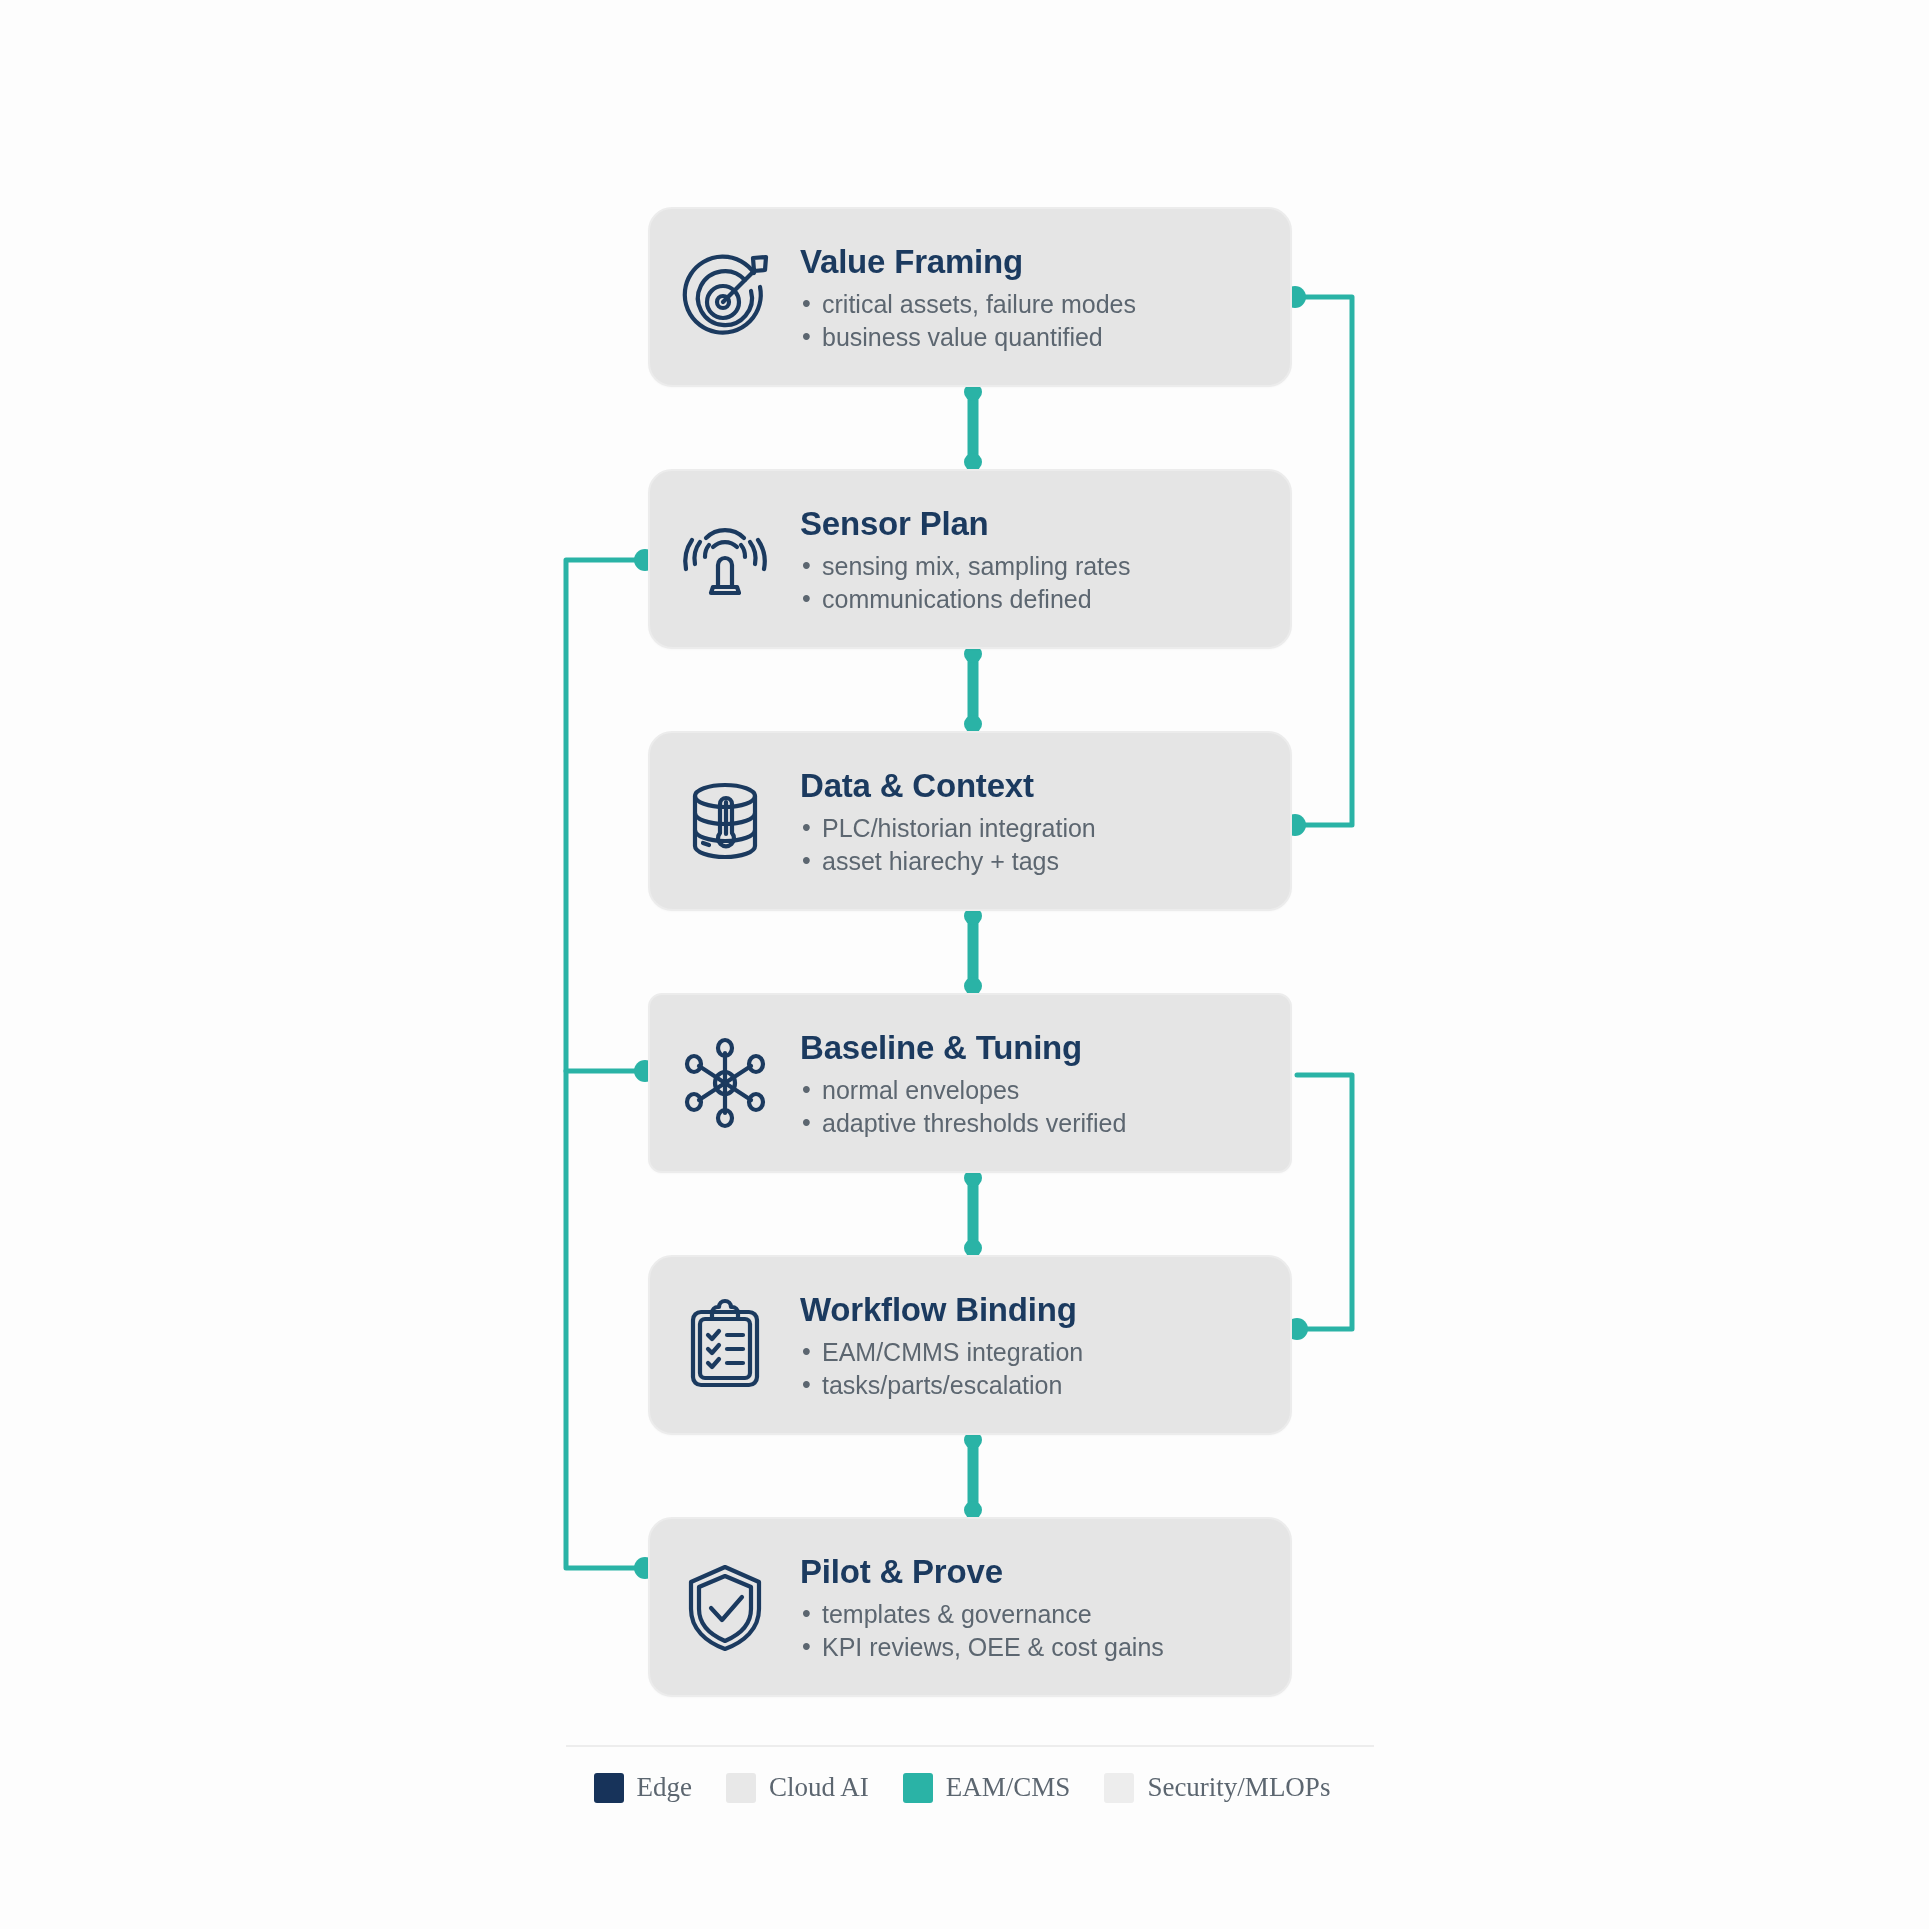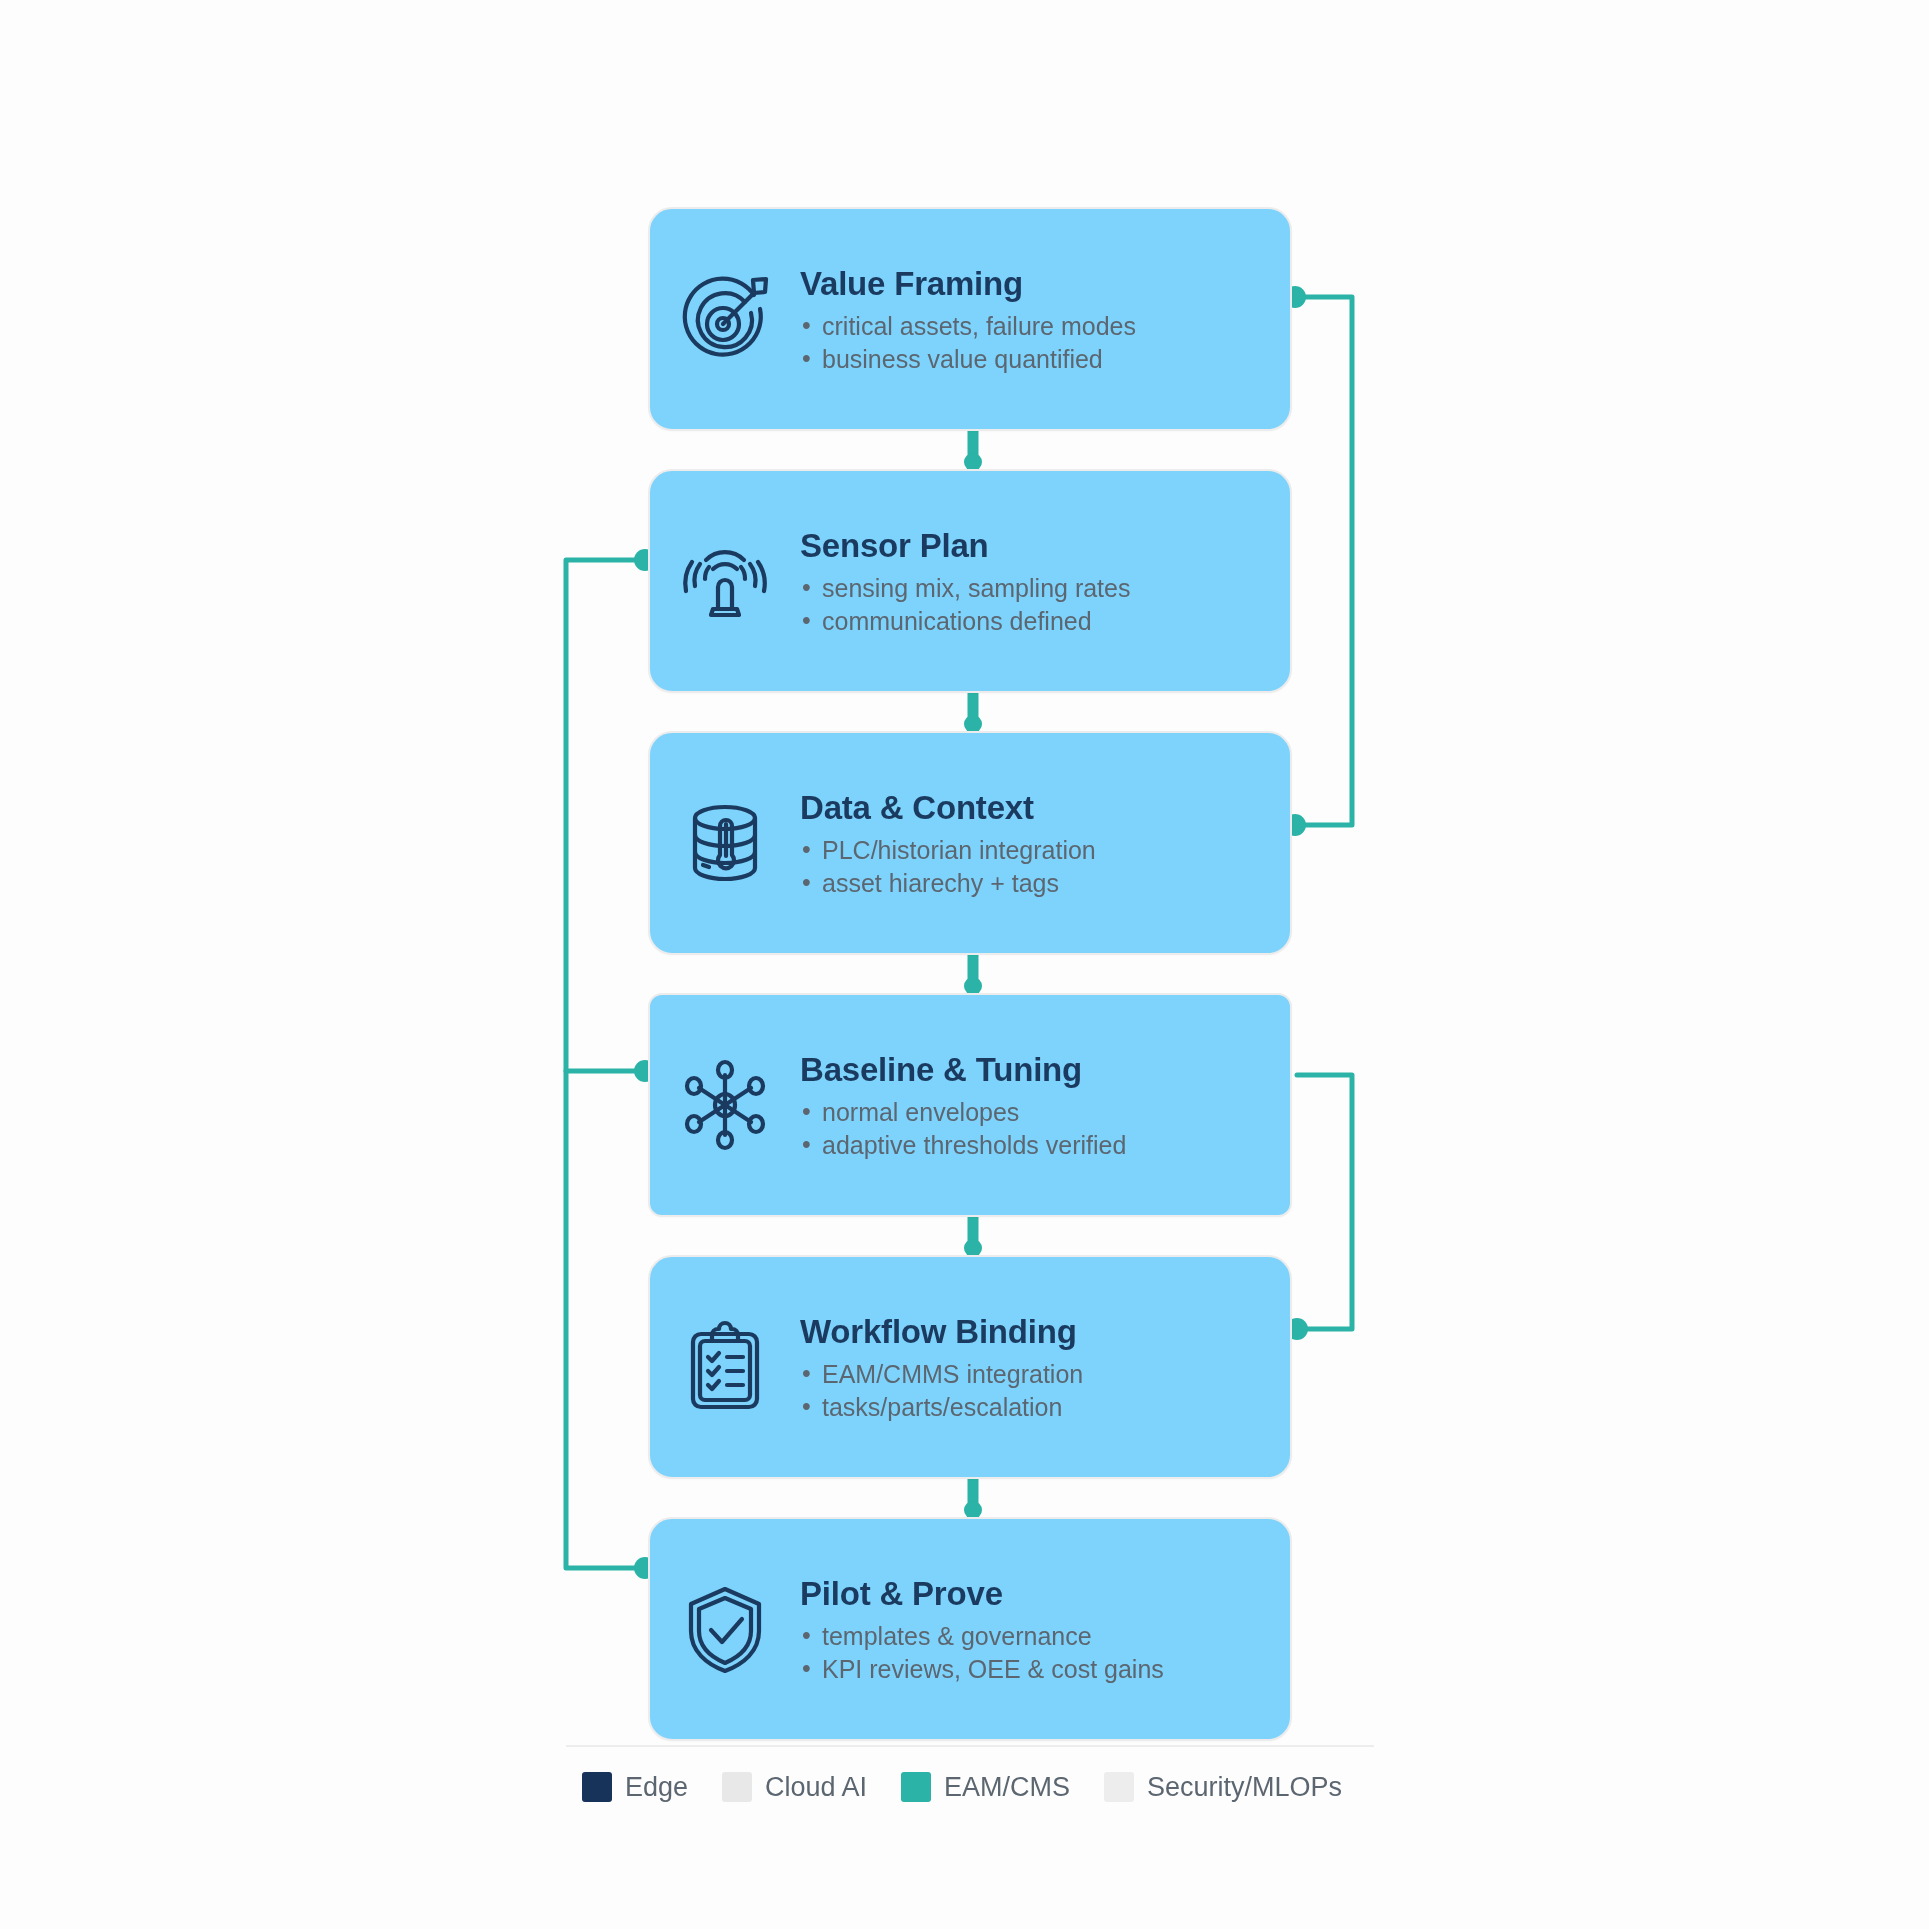--- a/index.html
+++ b/index.html
@@ -28,22 +28,22 @@
     width: 1929px;
     height: 1929px;
     pointer-events: none;
   }
 
   
   .card {
     position: absolute;
     left: 648px;
     width: 644px;
-    height: 224px;
-    background: #7dd3fc;
+    height: 180px;
+    background: #e5e5e5;
     border: 2px solid #ececec;
     border-radius: 24px;
     box-sizing: border-box;
     display: flex;
     align-items: center;
     box-shadow: 0 1px 2px rgba(0,0,0,0.025);
   }
   .card-icon {
     width: 150px;
     min-width: 150px;
@@ -104,22 +104,23 @@
     left: 566px;
     top: 1772px;
     width: 808px;
     display: flex;
     align-items: center;
     justify-content: center;
     gap: 0px;
   }
   .legend-item {
     display: flex;
-    align-items: flex-start;
+    align-items: flex-end;
     margin-right: 34px;
+    font-family: Liberation Serif, serif;
   }
   .legend-item:last-child { margin-right: 16px; }
   .legend-swatch {
     width: 30px;
     height: 30px;
     border-radius: 3px;
     margin-right: 13px;
   }
   .legend-label {
     color: #5c6670;

